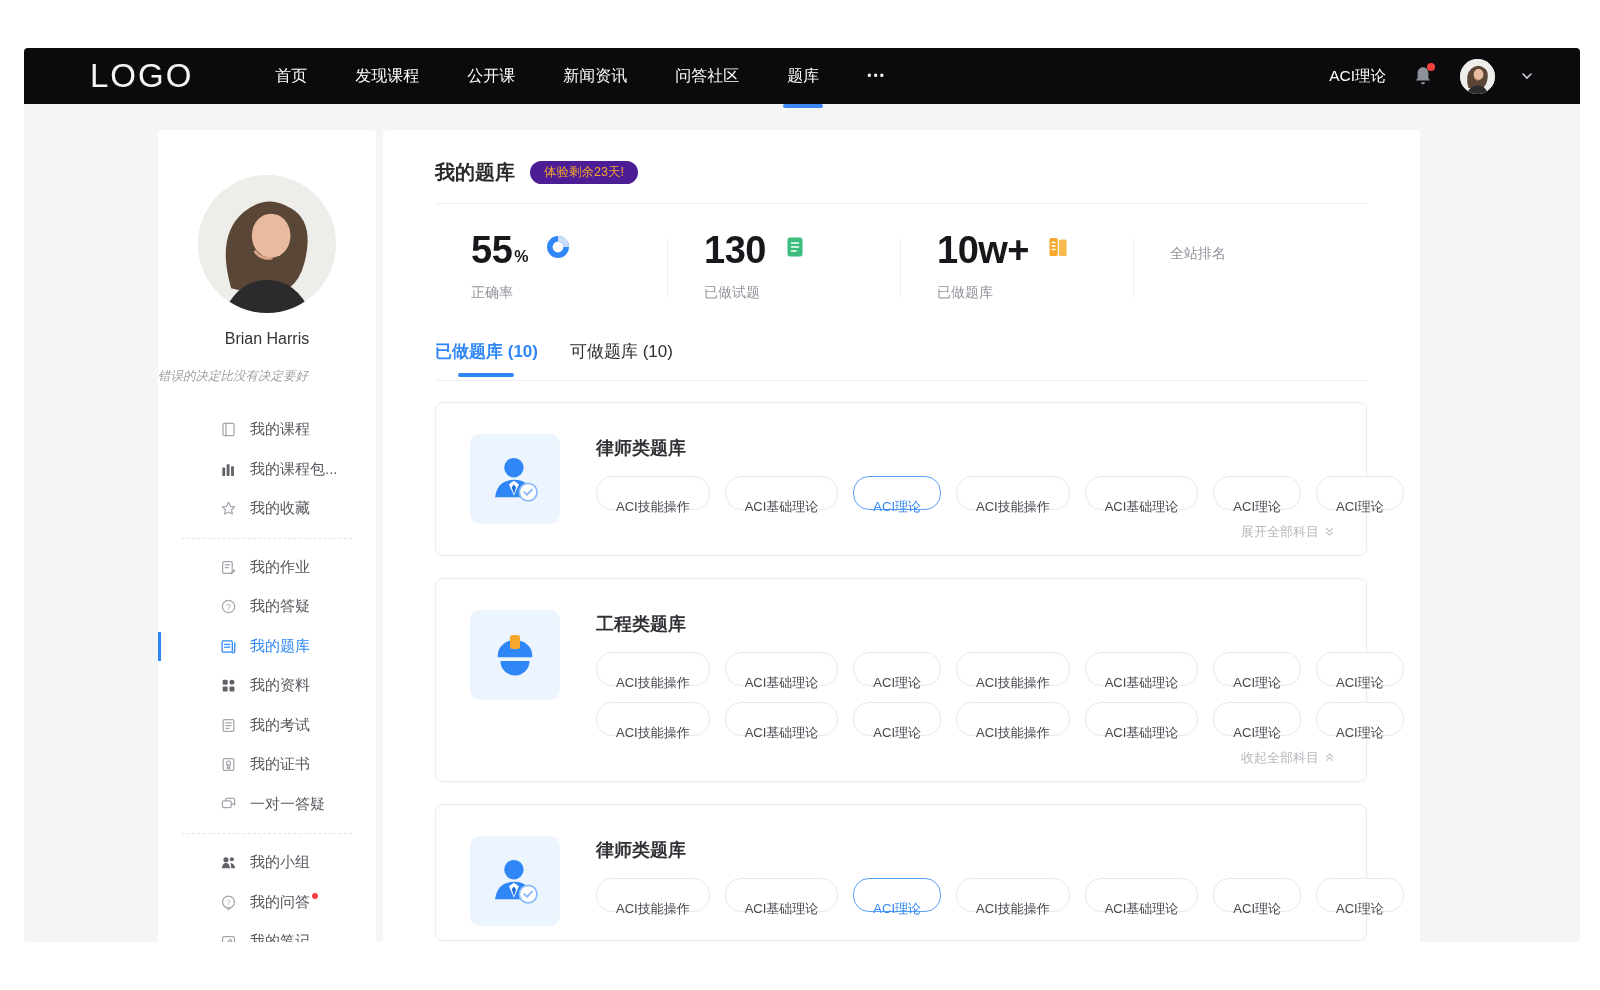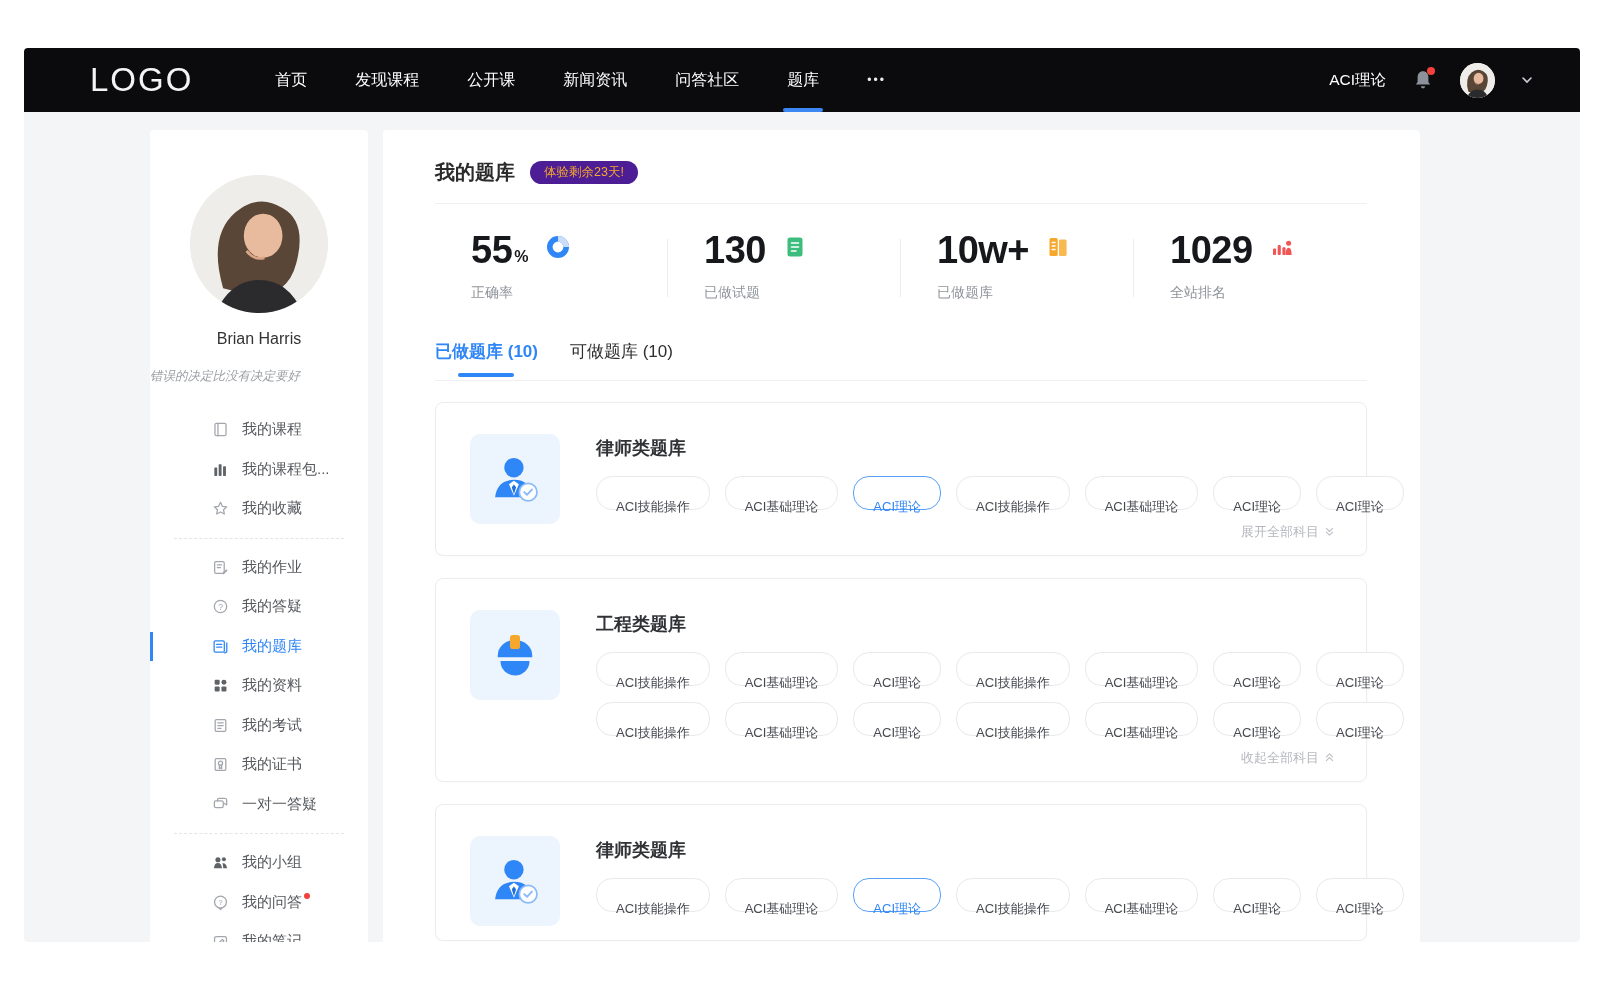--- a/index.html
+++ b/index.html
@@ -6,35 +6,35 @@
   body {
     width:1600px; height:990px; background:#ffffff; overflow:hidden; position:relative;
     font-family:"Liberation Sans","DejaVu Sans",sans-serif;
     -webkit-font-smoothing:antialiased;
   }
   #frame {
     position:absolute; left:24px; top:48px; width:1556px; height:894px;
     background:#f4f5f7; overflow:hidden; border-radius:4px;
   }
   
-  .topbar { height:64px; background:#0b0b0d; display:flex; align-items:center; padding:0 46px 0 66px; }
+  .topbar { height:56px; background:#0b0b0d; display:flex; align-items:center; padding:0 46px 0 66px; }
   .logo { font-size:33px; color:#f4f4f4; font-weight:200; letter-spacing:2px; }
   .nav { display:flex; margin-left:58px; height:64px; align-items:center; }
   .nav-item { color:#fff; font-size:16px; padding:0 24px; height:64px; line-height:64px; position:relative; cursor:pointer; white-space:nowrap; }
   .nav-item.more { font-size:12px; letter-spacing:2px; color:#ececec; }
   .nav-item.active::after { content:''; position:absolute; left:50%; transform:translateX(-50%); bottom:0; width:40px; height:4px; border-radius:2px; background:#3d87f5; }
   .topbar-right { margin-left:auto; display:flex; align-items:center; gap:25px; }
   .app-download { color:#fff; font-size:15.5px; cursor:pointer; }
   .bell { position:relative; width:24px; height:24px; cursor:pointer; }
   .bell .dot { position:absolute; top:-1px; right:0px; width:8px; height:8px; background:#f5413d; border-radius:50%; }
   .nav-avatar { width:35px; height:35px; border-radius:50%; overflow:hidden; background:#e8e6e3; cursor:pointer; flex:none; }
   .nav-avatar svg, .side-avatar svg { display:block; width:100%; height:100%; }
   .chev { width:14px; height:14px; display:flex; cursor:pointer; }
   
-  .sidebar { position:absolute; left:126px; top:82px; width:218px; height:812px; background:#fff; border-radius:4px 4px 0 0; }
+  .sidebar { position:absolute; left:134px; top:82px; width:218px; height:812px; background:#fff; border-radius:4px 4px 0 0; }
   .side-avatar { width:138px; height:138px; border-radius:50%; overflow:hidden; margin:45px auto 0; background:#efede9; }
   .side-name { text-align:center; font-size:16px; color:#333; margin-top:17px; }
   .side-motto { text-align:left; font-size:12.5px; color:#9b9ea3; margin-top:20px;font-style:italic; }
   .menu { margin-top:25px; }
   .menu-item { height:39.5px; display:flex; align-items:center; padding-left:62px; position:relative; color:#55585d; font-size:15px; cursor:pointer; }
   .menu-item .mi-icon { width:17px; height:17px; margin-right:13px; display:inline-flex; flex:none; }
   .menu-item.active { color:#2f86f6; }
   .menu-item.active::before { content:''; position:absolute; left:0; top:5px; bottom:5px; width:3px; background:#2f86f6; }
   .menu-item .reddot { width:6px; height:6px; border-radius:50%; background:#f5413d; margin:-12px 0 0 2px; flex:none; }
   .menu-divider { border-top:1px dashed #e4e4e6; margin:9px 24px; }
@@ -320,34 +320,20 @@
               <svg viewBox="0 0 24 24">
                 <rect x="3.5" y="3" width="8.2" height="18" rx="1.6" fill="#f6a72c"></rect>
                 <rect x="13" y="4.5" width="7.6" height="16.5" rx="1.6" fill="#f8b94f"></rect>
                 <path d="M6.1 7.5h3M6.1 11h3M6.1 14.5h3" stroke="#fff" stroke-width="1.3" stroke-linecap="round"></path>
               </svg>
             </span>
           </div>
           <div class="stat-label">已做题库</div>
         </div>
         <div class="stat">
-          <div class="stat-numrow">
-            <span class="stat-valwrap">
-              <span class="stat-value">1029</span>
-            </span>
-            <span class="stat-icon">
-              <svg viewBox="0 0 24 24" fill="#f25555">
-                <rect x="3" y="13.5" width="3.1" height="6.5" rx="1"></rect>
-                <rect x="7.7" y="10" width="3.1" height="10" rx="1"></rect>
-                <rect x="12.4" y="12.2" width="3.1" height="7.8" rx="1"></rect>
-                <circle cx="18.6" cy="8.2" r="2.5"></circle>
-                <path d="M15.6 20 q0 -7.2 3 -7.2 q3 0 3 7.2 z"></path>
-              </svg>
-            </span>
-          </div>
           <div class="stat-label">全站排名</div>
         </div>
       </div>
     <div class="tabs">
         <div class="tab active">已做题库 (10)</div>
         <div class="tab">可做题库 (10)</div>
       </div>
     <div class="cards">
         <div class="card">
           <div class="card-icon">

